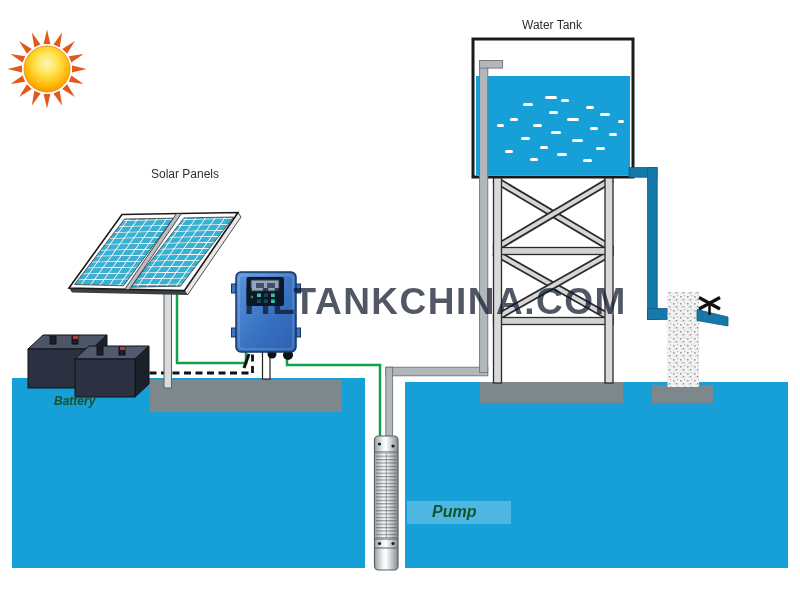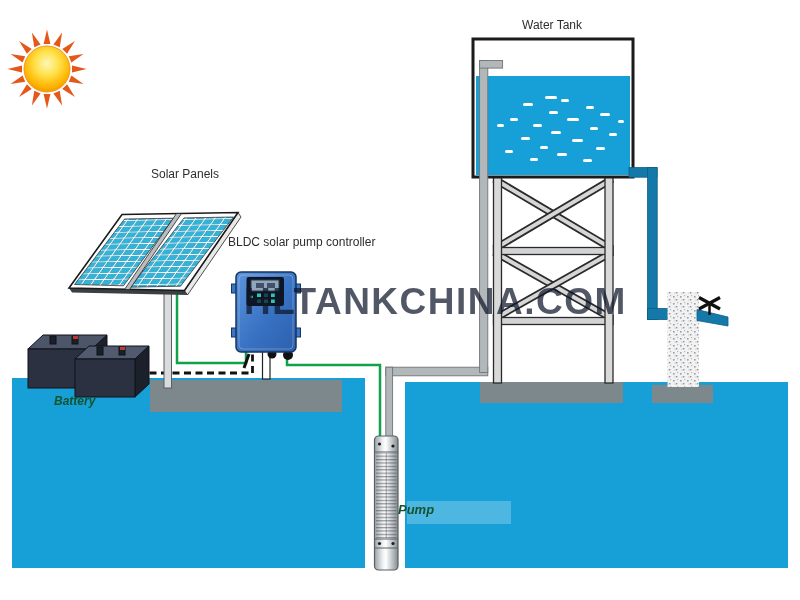--- a/index.html
+++ b/index.html
@@ -216,19 +216,18 @@
           <rect x="264" y="293.5" width="4" height="3.5"></rect>
       <rect x="271" y="293.5" width="4" height="3.5"></rect>
           <rect x="257" y="299.5" width="4" height="3.5"></rect>
       <rect x="264" y="299.5" width="4" height="3.5"></rect>
           <rect x="271" y="299.5" width="4" height="3.5"></rect>
     </g>
   </g>
 </svg>
 
 <div class="lbl" style="left:151px;top:168px;">Solar Panels</div>
-<div class="lbl" style="left:228px;top:236px;">BLDC solar pump controller</div>
 <div class="lbl dark" style="left:54px;top:395px;">Battery</div>
 <div class="lbl" style="left:522px;top:19px;">Water Tank</div>
-<div class="lbl dark" style="left:398px;top:503px;font-size:13px;">Pump</div>
+<div class="lbl dark" style="left:432px;top:503px;font-size:16px;">Pump</div>
 <div class="watermark">HLTANKCHINA.COM</div>
 
 </div>
 
 </body></html>

